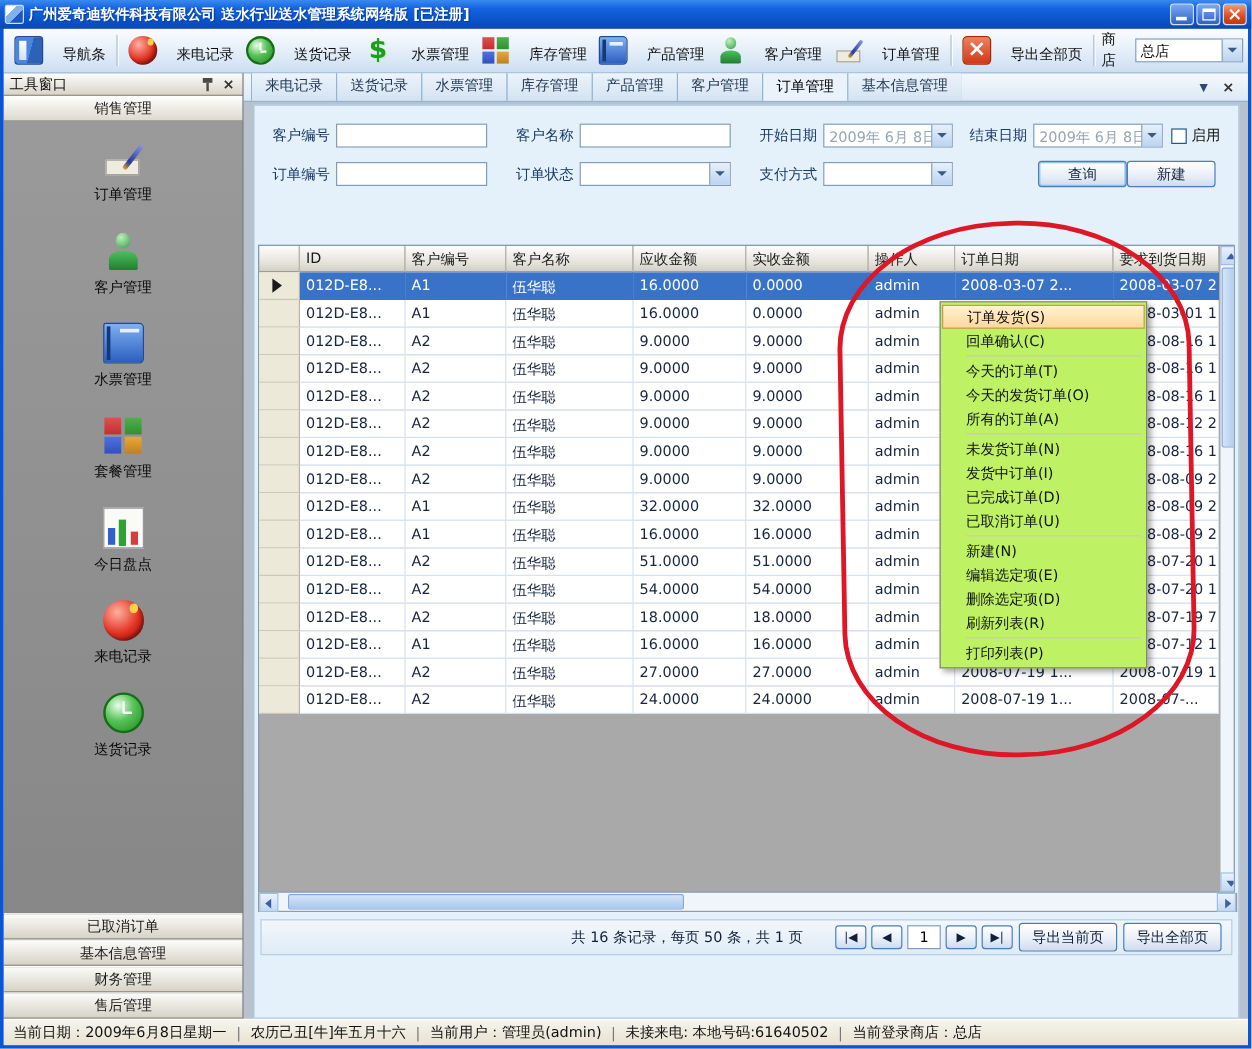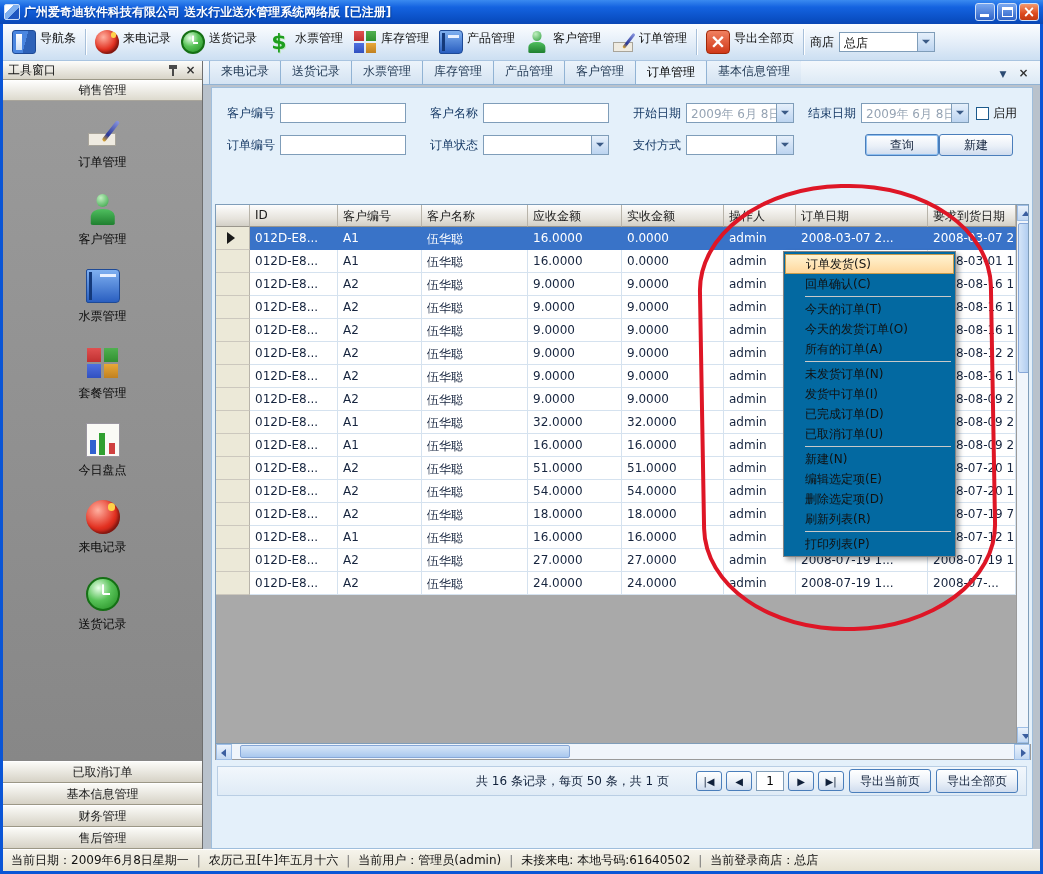--- a/index.html
+++ b/index.html
@@ -21,21 +21,21 @@
 
 .frame{flex:1;margin:0 3px 3px;background:#B9C2CC;display:flex;flex-direction:column;overflow:hidden;}
 
 .menubar{height:29px;flex:none;display:flex;align-items:center;padding-left:8px;gap:2px;
   background:linear-gradient(#FDFEFF,#E9F0F9 60%,#D5E4F4);border-bottom:1px solid #B4CBE4;}
 .menu-item{padding:5px 10px;white-space:nowrap;}
 
 .toolbar{height:37px;flex:none;display:flex;align-items:center;padding:0 4px;
   background:linear-gradient(#FBFDFF,#E3EDF8 55%,#CCDFF2);border-bottom:1px solid #A9C4E0;}
 .toolbar-buttons{display:flex;align-items:center;height:100%;}
-.tool-btn{display:flex;align-items:flex-start;gap:4px;padding:3px 5px;white-space:nowrap;}
+.tool-btn{display:flex;align-items:flex-end;gap:16px;padding:3px 5px;white-space:nowrap;}
 .tb-sep{width:1px;height:26px;background:#A8C0DA;box-shadow:1px 0 0 #fff;margin:0 4px;flex:none;}
 .store-group{margin-left:2px;display:flex;align-items:center;gap:5px;}
 
 .ic{display:inline-block;width:24px;height:24px;position:relative;flex:none;}
 .ic.lg{width:34px;height:34px;}
 .navigator-icon{background:linear-gradient(105deg,#4A86E0 0 55%,#2E62B8 55%);border-radius:3px;border:1px solid #1E4A96;}
 .navigator-icon::before{content:"";position:absolute;left:3px;top:3px;bottom:3px;width:6px;background:linear-gradient(#FFF,#CFE0F5);}
 .incoming-call-icon{background:radial-gradient(circle at 35% 30%,#FFB0A0,#E23020 55%,#8E0E0A);border-radius:50%;box-shadow:inset -2px -2px 3px rgba(0,0,0,.35);}
 .incoming-call-icon::after{content:"";position:absolute;right:12%;top:10%;width:22%;height:22%;border-radius:50%;background:#FFD24A;}
 .delivery-clock-icon{background:radial-gradient(circle at 35% 30%,#E8FFE8,#57C257 45%,#1F8A1F);border-radius:50%;border:2px solid #157015;}
@@ -147,21 +147,21 @@
 .pager-summary{margin-left:250px;color:#10203A;white-space:nowrap;}
 .nav-group{margin-left:auto;display:flex;align-items:center;gap:4px;}
 .nav-btn{width:26px;padding:0;height:20px;font-size:10px;}
 .page-input{width:28px;height:20px;border:1px solid #7F9DB9;text-align:center;font:inherit;}
 .export-btn{height:24px;}
 
 .statusbar{height:22px;flex:none;display:flex;align-items:center;gap:8px;padding:0 8px;
   background:linear-gradient(#F6F4EC,#E6E2D2);border-top:1px solid #FFF;white-space:nowrap;overflow:hidden;}
 .sb-sep{color:#777;}
 
-.context-menu{position:absolute;left:783px;top:251px;width:173px;background:#0369a1;border:1px solid #848484;
+.context-menu{position:absolute;left:783px;top:251px;width:173px;background:#bef264;border:1px solid #848484;
   box-shadow:3px 3px 5px rgba(0,0,0,.35);padding:2px 1px;z-index:50;}
 .cm-item{height:20px;line-height:20px;padding-left:20px;color:#111;white-space:nowrap;}
 .cm-item.hl{background:linear-gradient(#FFF3D2,#FFD79C);border:1px solid #C79B4E;line-height:18px;}
 .menu-separator{height:1px;background:#C9C9C9;margin:2px 3px 2px 20px;}
 
 .annotation-ellipse{position:absolute;left:700px;top:184px;width:295px;height:447px;border:4px solid #DE1626;
   border-radius:145px / 105px;z-index:90;pointer-events:none;transform:rotate(-1deg);}
 </style>
 </head>
 <body>

